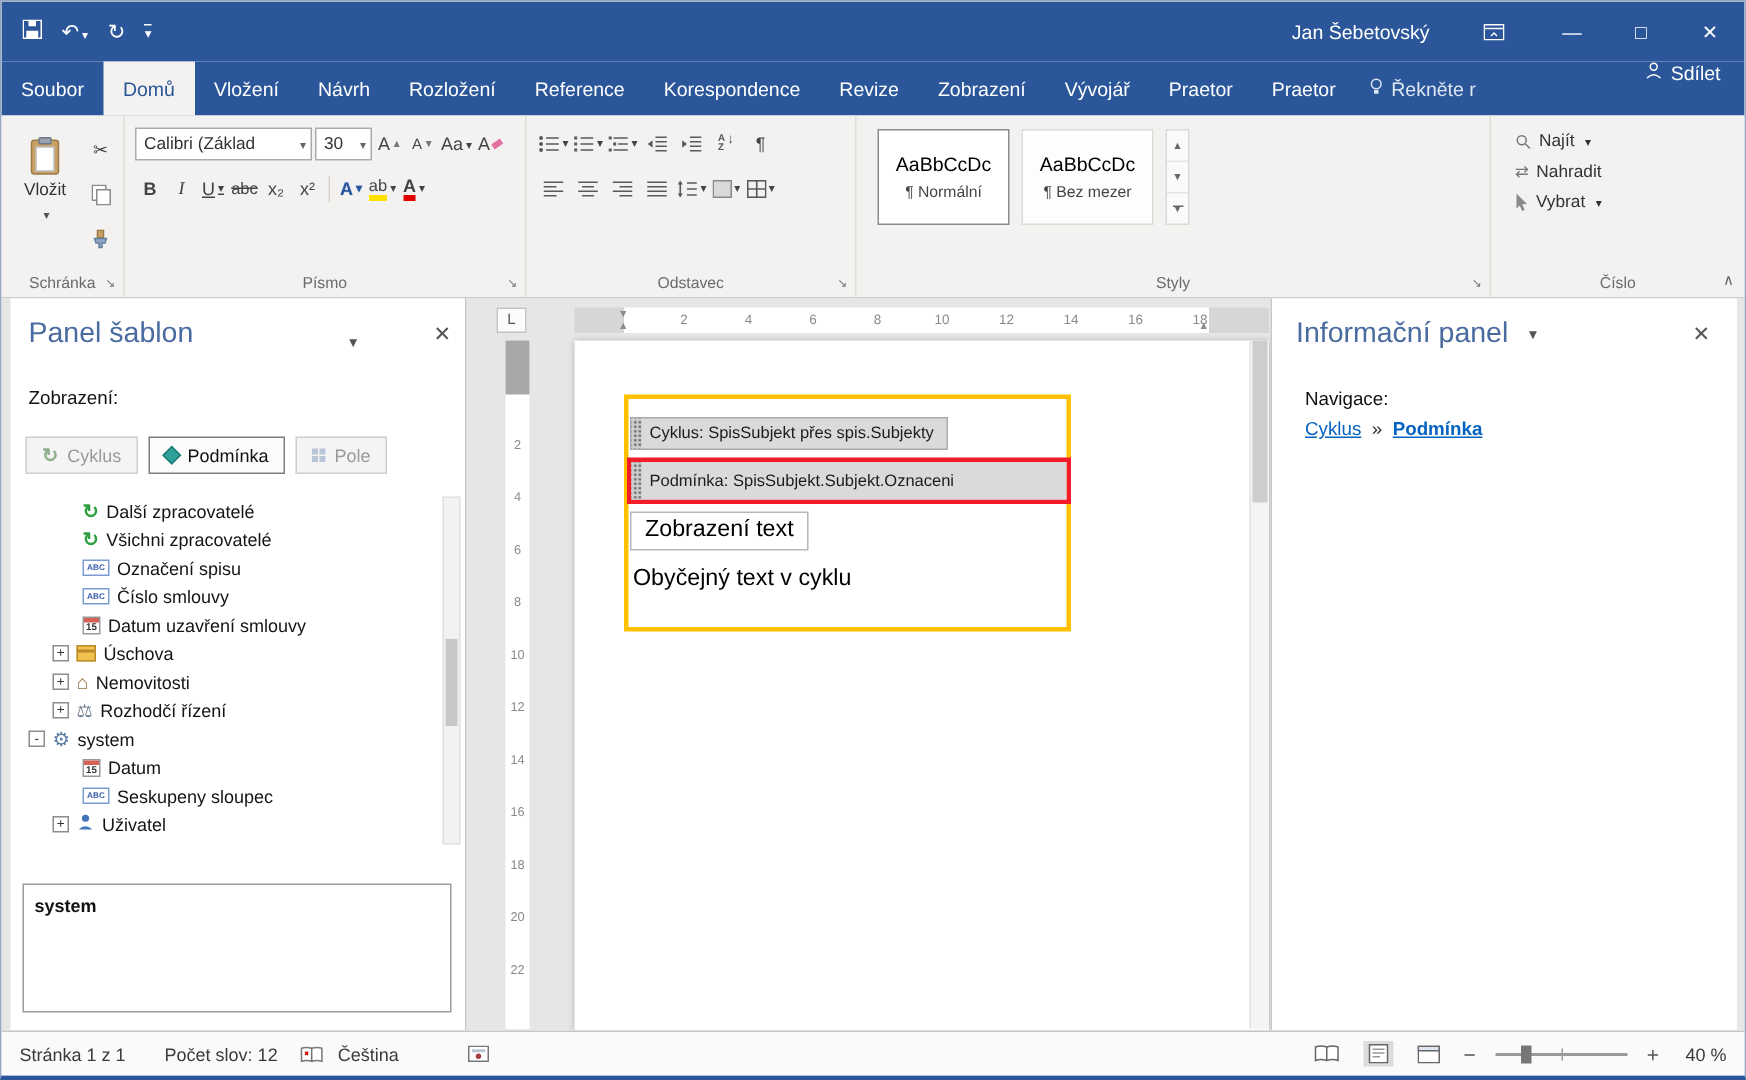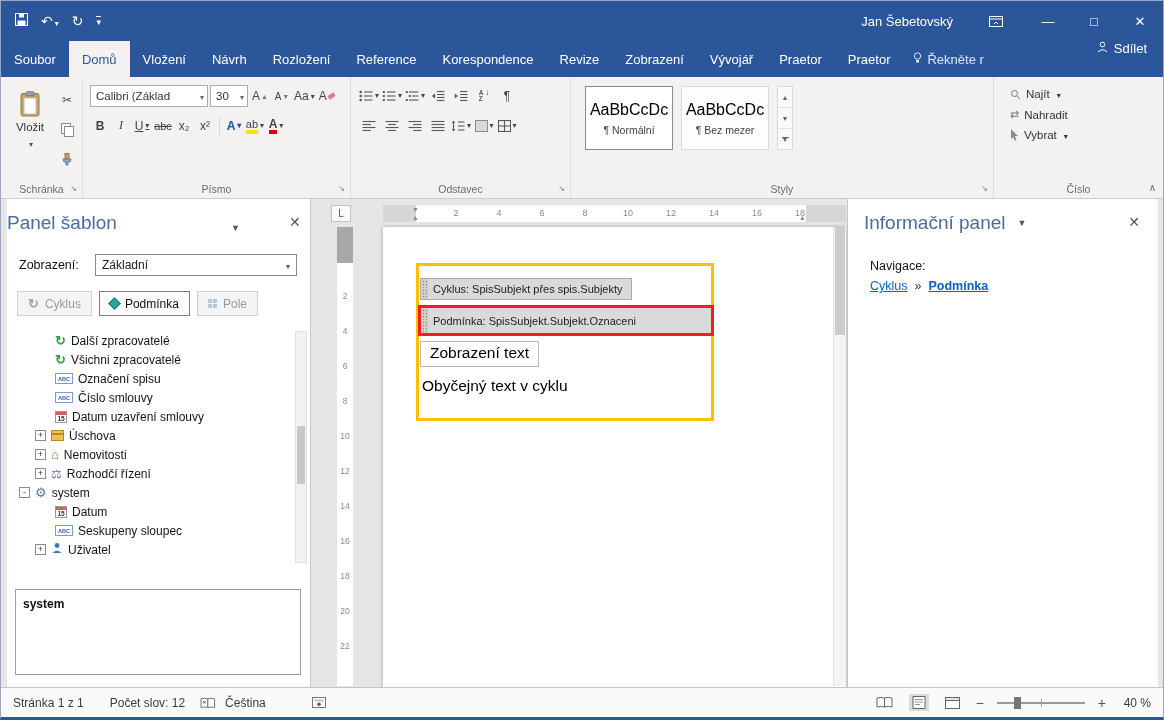--- a/index.html
+++ b/index.html
@@ -57,37 +57,37 @@
   .par-r1{position:absolute;left:8px;top:8px;display:flex;align-items:center;gap:3px}
   .par-r2{position:absolute;left:8px;top:38px;display:flex;align-items:center;gap:3px}
   .pic line,.pic path,.pic rect{stroke:#595959;stroke-width:1.1;fill:none}
   .pic .fil{fill:#595959;stroke:none}
   .ic-sort{display:flex;flex-direction:column;font-size:6.5px;line-height:5.5px;font-weight:bold;color:#555;position:relative;padding-right:6px}
   .ic-sort::after{content:"↓";position:absolute;right:0;top:0;font-size:9px;font-weight:normal}
   
   .styles-wrap{position:absolute;left:14px;top:9px;display:flex;gap:8px}
   .stylecard{width:88px;height:64px;background:#fdfdfd;border:1px solid #dcdad7;display:flex;flex-direction:column;align-items:center;justify-content:center;gap:5px}
   .stylecard.sel{border:1px solid #8a8a8a;background:#fff}
-  .sprev{font-size:16px;color:#000}
+  .sprev{font-size:13px;color:#000}
   .sname{font-size:10.5px;color:#444}
   .h1 .sprev{color:#2e5e9e;font-size:17px}
   .stylescroll{width:16px;height:64px;border:1px solid #dcdad7;background:#fafafa;display:flex;flex-direction:column}
   .stylescroll span{flex:1;display:flex;align-items:center;justify-content:center;font-size:7px;color:#666;border-bottom:1px solid #e6e4e1}
   .ss-more{border-bottom:none!important;flex-direction:column;line-height:3px}
   
   .edit-col{position:absolute;left:16px;top:11px;display:flex;flex-direction:column;gap:8px;font-size:11.5px;color:#333}
   .edit-row{display:flex;align-items:center;gap:5px}
 
   
   .main{position:absolute;top:198px;left:0;right:0;height:488px;background:#e6e6e6}
 
   
   .lpanel{position:absolute;left:6px;top:0;width:304px;height:100%;background:#fff;border-right:1px solid #c6c6c6}
   .ptitle{font-size:19px;color:#4a6b9f}
-  .lp-title{position:absolute;left:0;top:13px}
+  .lp-title{position:absolute;left:12px;top:13px}
   .lp-tcaret{position:absolute;left:224px;top:24px;font-size:9px;color:#555}
   .lp-close{position:absolute;left:282px;top:15px;font-size:14px;color:#555}
   .lp-viewlabel{position:absolute;left:12px;top:59px;font-size:12.5px;color:#111}
   .lp-combo{position:absolute;left:88px;top:55px;width:202px;height:22px;border:1px solid #8a8a8a;background:#fff;font-size:12px;color:#222;display:flex;align-items:center;padding:0 6px}
   .lp-combo .caret{margin-left:auto;color:#555}
   .lp-btns{position:absolute;left:10px;top:92px;display:flex;gap:7px}
   .lpbtn{height:25px;display:flex;align-items:center;gap:6px;padding:0 10px;font-size:12px;border:1px solid #cfcfcf;background:#f4f4f4;color:#9a9a9a}
   .lpbtn.enabled{border:1px solid #7e7e7e;background:#fbfbfb;color:#111}
   .icyc{font-size:13px;color:#8fae8f;font-weight:bold;line-height:1}
   .ipod{width:9px;height:9px;background:#2fa198;border:1px solid #1d7a72;transform:rotate(45deg)}
@@ -470,24 +470,20 @@
   </div>
 
   <div class="main">
 
     <div class="lpanel">
       <div class="ptitle lp-title">Panel šablon</div>
       <span class="lp-tcaret">▼</span>
       <span class="lp-close">✕</span>
 
       <div class="lp-viewlabel">Zobrazení:</div>
-      <div class="lp-combo">
-        <span>Základní</span>
-        <span class="caret"></span>
-      </div>
 
       <div class="lp-btns">
         <div class="lpbtn">
           <span class="icyc">↻</span>
           <span>Cyklus</span>
         </div>
         <div class="lpbtn enabled">
           <span class="ipod"></span>
           <span>Podmínka</span>
         </div>

